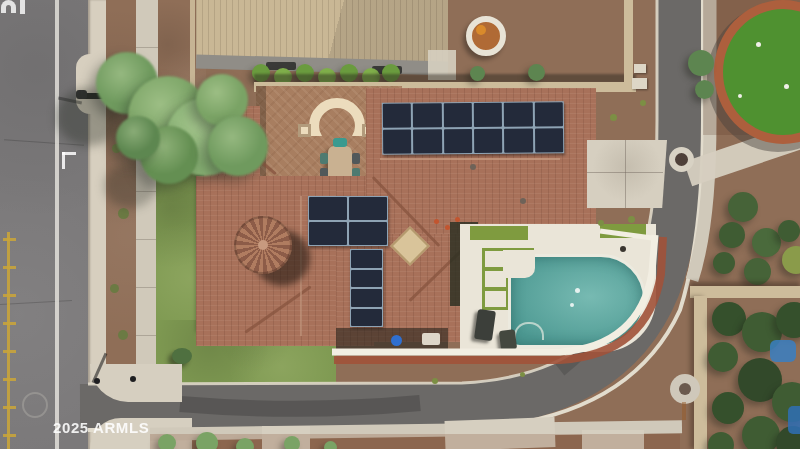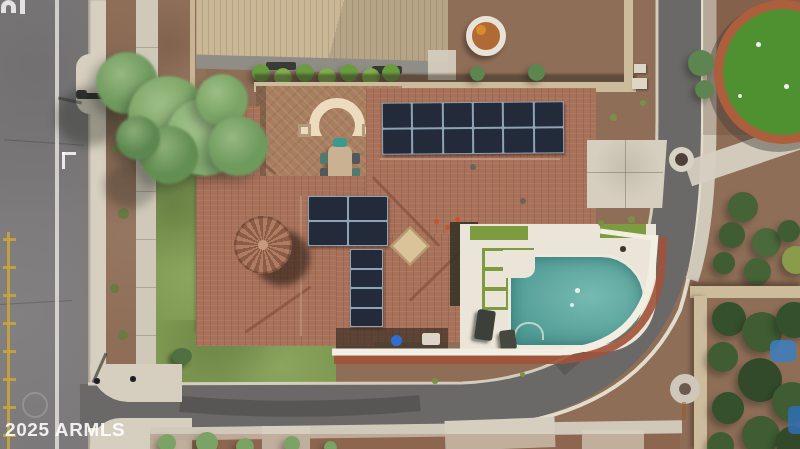--- a/index.html
+++ b/index.html
@@ -22,21 +22,21 @@
       radial-gradient(circle at 20% 30%, rgba(0,0,0,.10), transparent 40%),
       radial-gradient(circle at 75% 60%, rgba(255,255,255,.06), transparent 45%);}
   .conc{background-color:var(--concrete);}
   .paver{background-color:var(--paver);
     background-image:repeating-linear-gradient(45deg, rgba(255,240,220,.08) 0 2px, transparent 2px 7px),
       repeating-linear-gradient(-45deg, rgba(80,40,20,.08) 0 2px, transparent 2px 9px);}
   .blob{position:absolute;border-radius:50%;filter:blur(.6px) drop-shadow(-4px 4px 3px rgba(25,28,20,.35));}
   .scell{background:var(--solarCell);border-radius:1px;}
   .sarr{display:grid;gap:2px;background:var(--solarFrame);padding:1px;box-shadow:1px 2px 3px rgba(0,0,0,.4);}
   .hip{position:absolute;background:var(--roofTileDark);opacity:.75;border-radius:2px;}
-  .wm{color:rgba(255,255,255,.88);font-size:19px;font-weight:600;letter-spacing:.6px;}
+  .wm{color:rgba(255,255,255,.88);font-size:15px;font-weight:600;letter-spacing:.6px;margin-left:48px;}
   svg{position:absolute;left:0;top:0;}
 </style>
 </head>
 <body>
 
 <div id="stage">
 
   <div class="abs" style="left:0;top:0;width:90px;height:449px;background:var(--road);
               background-image:radial-gradient(circle at 40% 15%,rgba(0,0,0,.08),transparent 40%),radial-gradient(circle at 20% 70%,rgba(255,255,255,.05),transparent 45%);"></div>
   <div class="abs" style="left:4px;top:142px;width:80px;height:1px;background:rgba(50,50,50,.3);transform:rotate(4deg);"></div>

